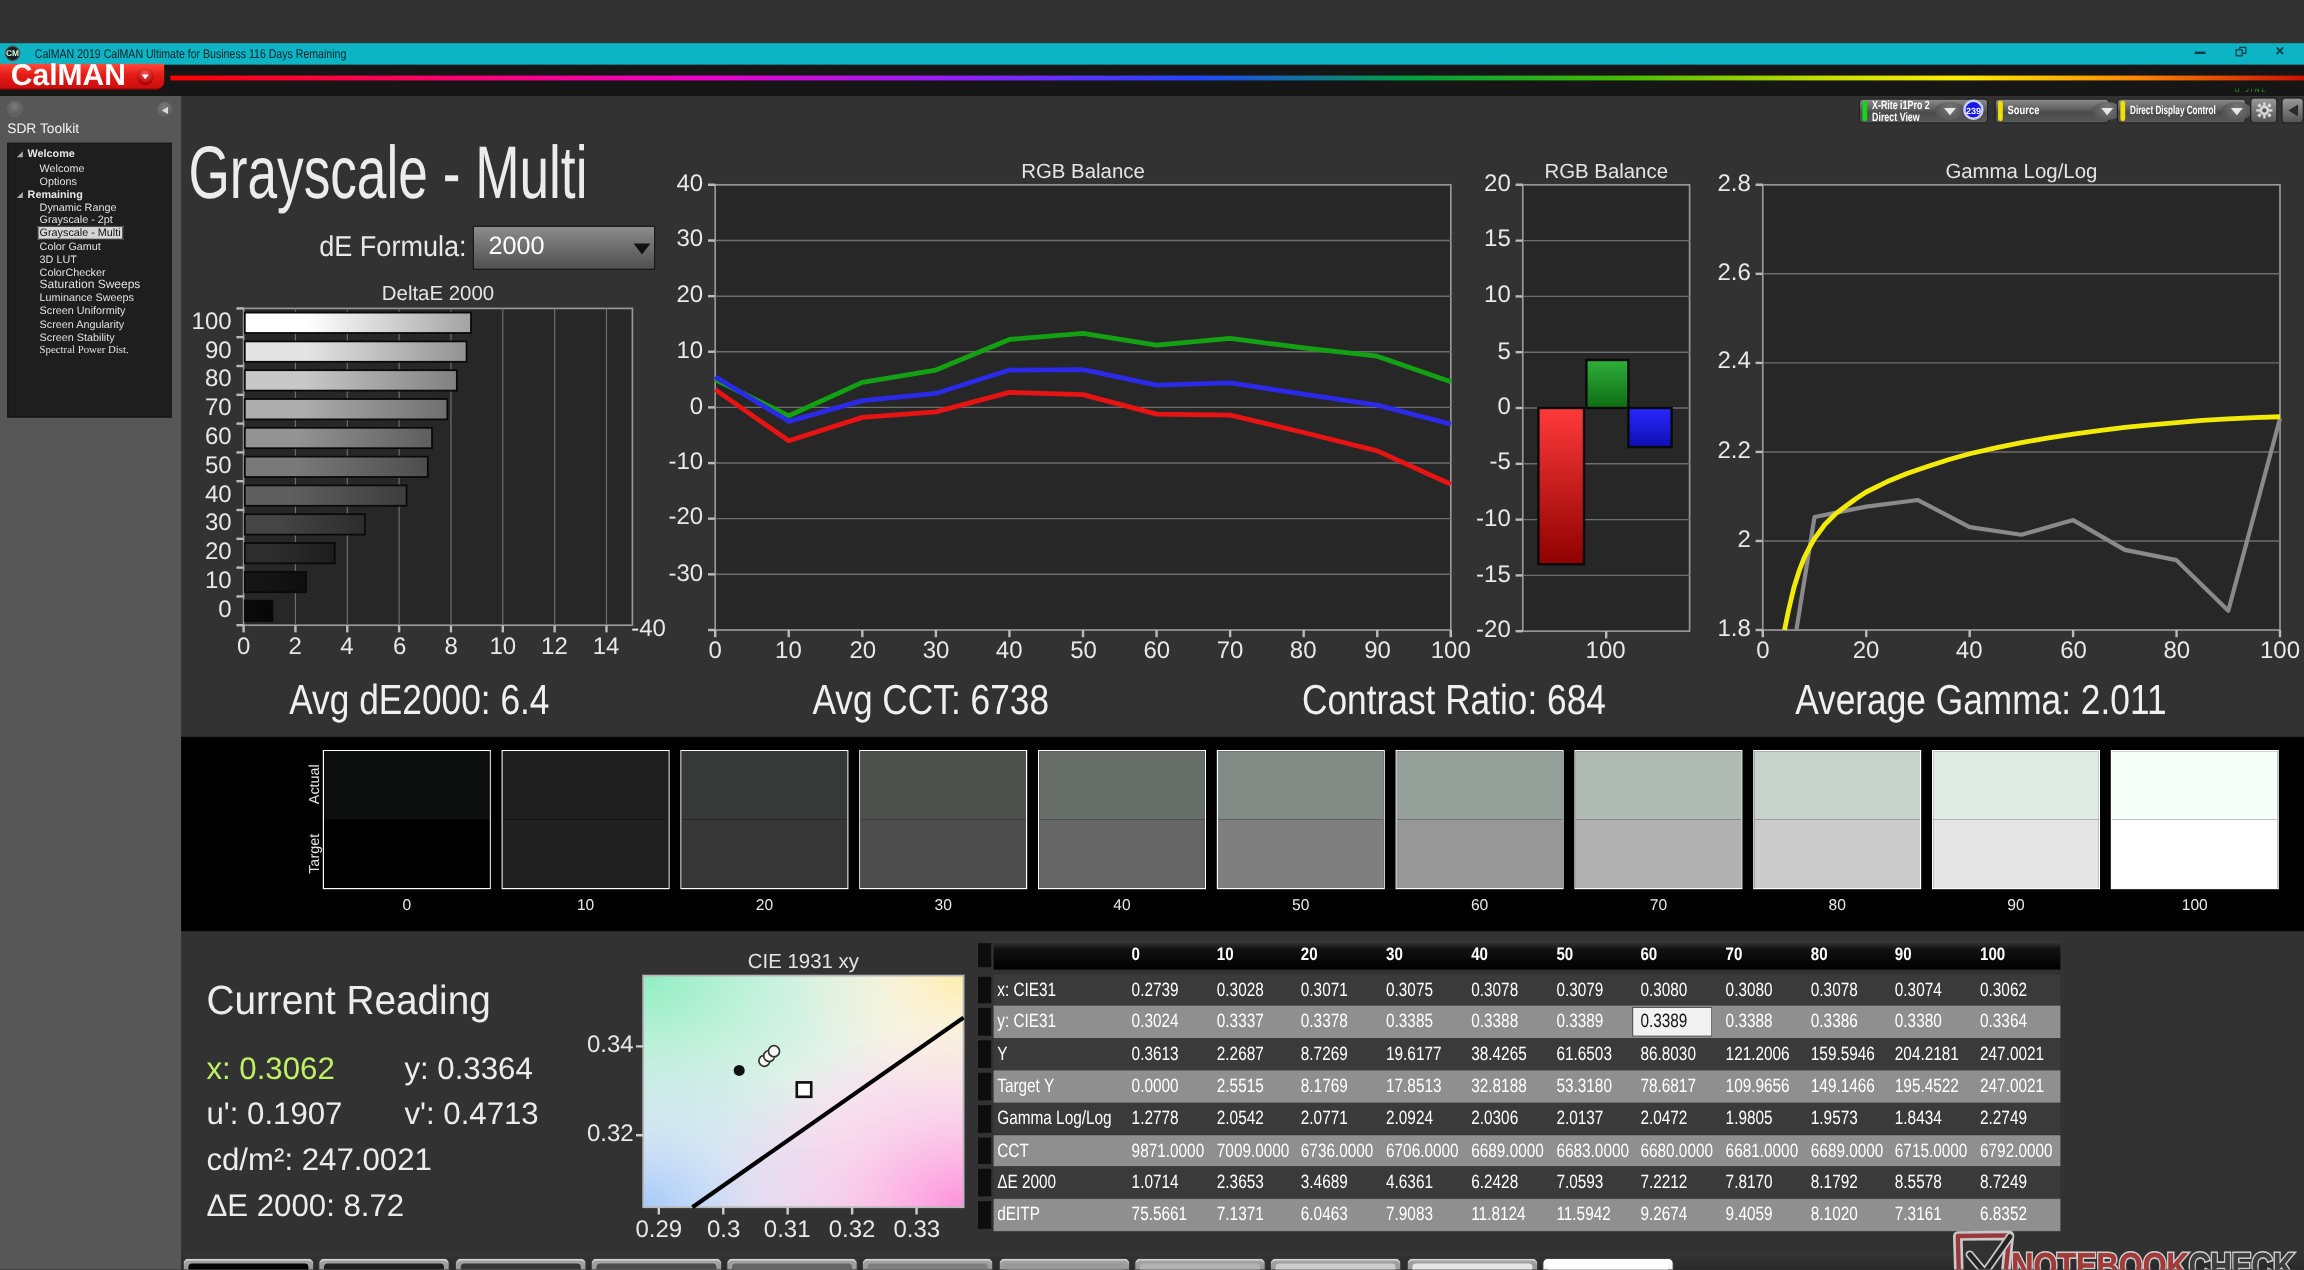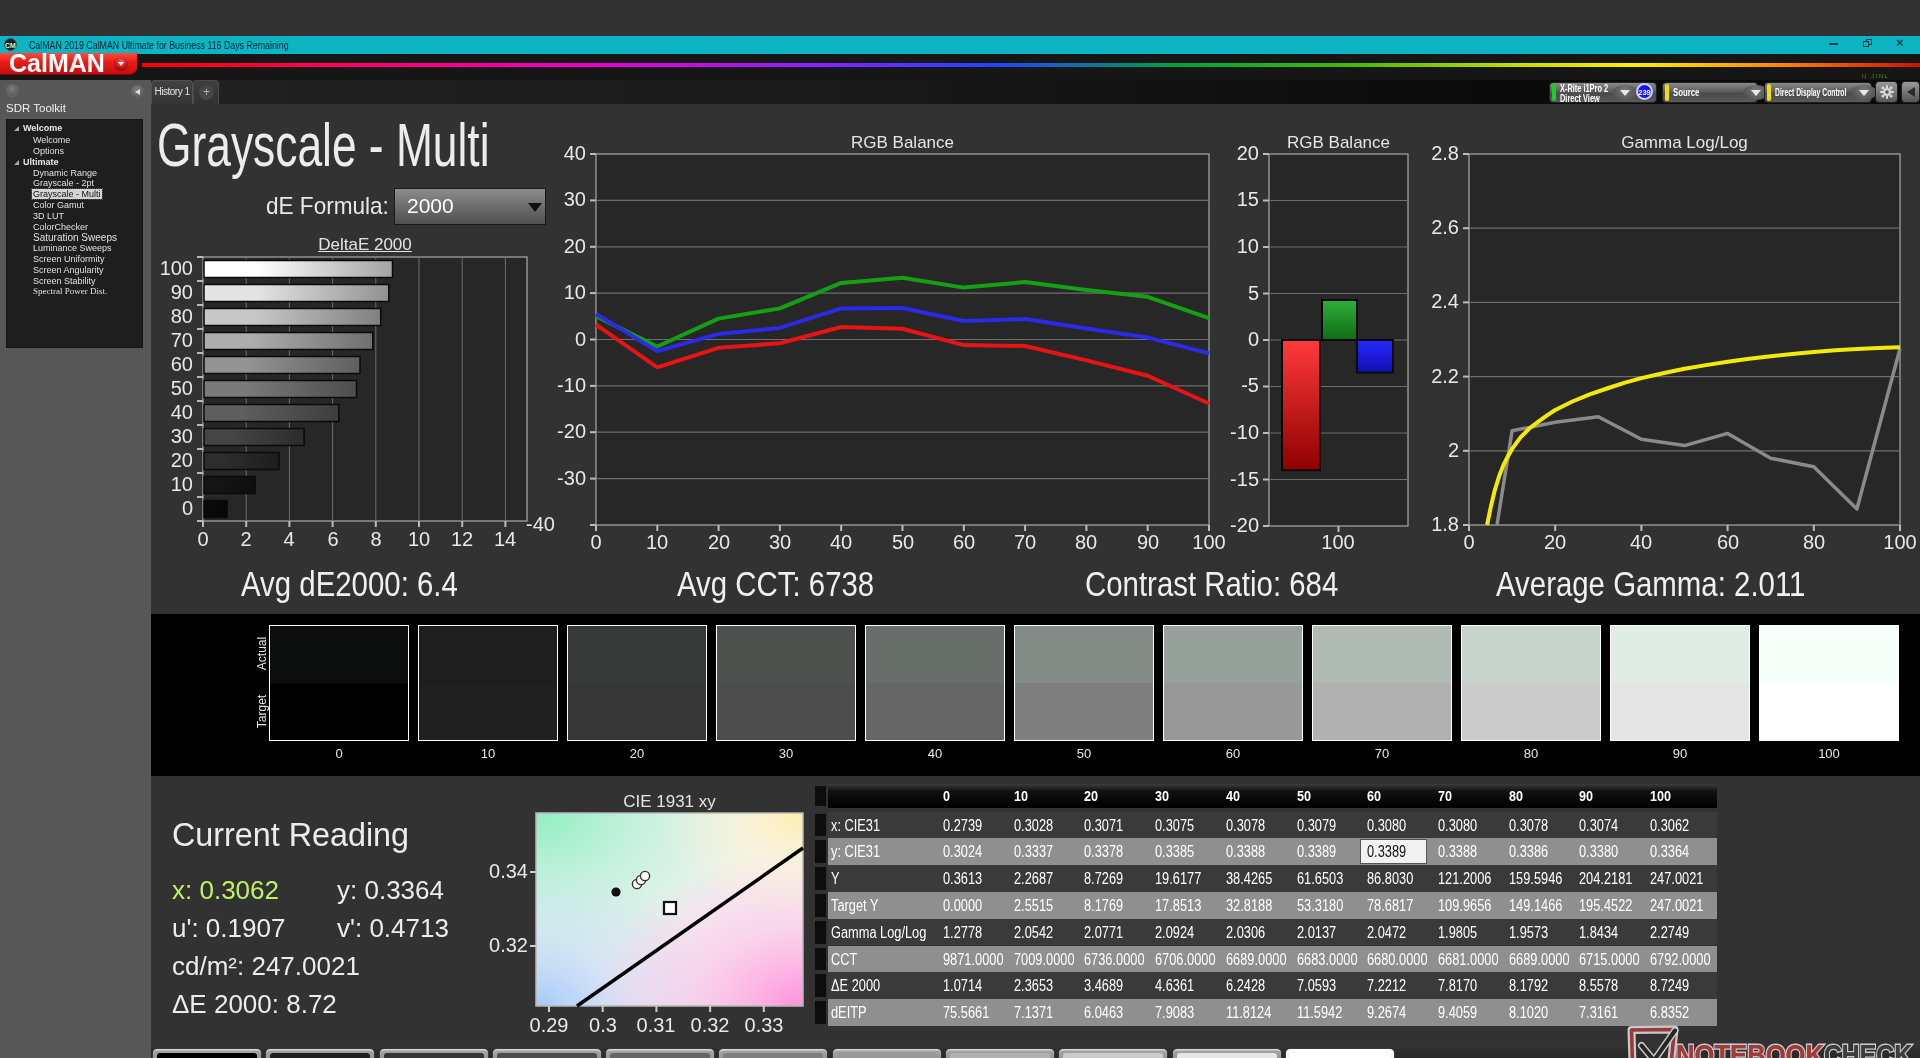--- a/index.html
+++ b/index.html
@@ -23,26 +23,20 @@
 <div class="abs" style="left:0;top:18px;width:1920px;height:26px;background:#161616;">
  <div class="abs" style="left:142px;top:9px;width:1778px;height:4px;background:linear-gradient(90deg,#ff0000 0%,#ff0066 12%,#ee00cc 25%,#8822ff 38%,#2244ff 48%,#00a040 58%,#44bb00 68%,#cce000 78%,#ffee00 84%,#ff8800 92%,#cc1100 100%);"></div>
 </div>
 <div class="abs" style="left:0;top:17px;width:137px;height:22px;background:linear-gradient(180deg,#ff4a3a 0%,#e51c17 45%,#c80e0e 100%);border-radius:0 0 7px 0;border-bottom:1px solid #7a0808;">
   <div class="abs" style="left:9px;top:-4px;font-size:25px;font-weight:bold;color:#fff;letter-spacing:0px;">CalMAN</div>
   <div class="abs" style="left:114px;top:4px;width:14px;height:14px;border-radius:50%;background:radial-gradient(circle at 50% 30%,#f55 0%,#a00 75%);">
         <div class="abs" style="left:3.5px;top:5px;width:0;height:0;border-left:3.5px solid transparent;border-right:3.5px solid transparent;border-top:4.5px solid #fff;"></div>
       </div>
 </div>
 
-<div class="abs" style="left:151px;top:44px;width:1769px;height:24px;background:linear-gradient(90deg,#212121 0%,#191919 40%,#0a0a0a 75%,#0a0a0a 100%);">
- <div class="abs" style="left:0px;top:0px;width:42px;height:24px;background:linear-gradient(180deg,#424242,#353535);border:1px solid #505050;border-bottom:none;border-radius:4px 4px 0 0;color:#e0e0e0;font-size:10px;text-align:center;line-height:22px;letter-spacing:-0.5px;">History 1</div>
- <div class="abs" style="left:42px;top:0px;width:26px;height:24px;background:linear-gradient(180deg,#3e3e3e,#323232);border:1px solid #4a4a4a;border-bottom:none;border-radius:4px 4px 0 0;">
-   <div class="abs" style="left:5px;top:4px;width:15px;height:15px;border-radius:50%;background:#474747;color:#b5b5b5;font-size:12px;line-height:14px;text-align:center;">+</div>
- </div>
-</div>
 <div class="abs" style="left:1549px;top:46px;width:108px;height:21px;border-radius:4px;background:linear-gradient(180deg,#8a8a8a 0%,#5c5c5c 45%,#4a4a4a 55%,#595959 100%);border:1px solid #222;">
   <div class="abs" style="left:2px;top:1px;width:4px;height:17px;background:#16d416;border-radius:2px;"></div>
   <div class="abs" style="left:10px;top:1px;font-size:10px;font-weight:bold;color:#fff;line-height:10px;white-space:nowrap;transform:scaleX(0.74);transform-origin:0 0;">X-Rite i1Pro 2<br>Direct View</div>
   <div class="abs" style="left:62px;top:2px;width:26px;height:15px;border-radius:50%;background:radial-gradient(circle at 50% 30%,#777,#484848);">
         <div class="abs" style="left:8px;top:5px;width:0;height:0;border-left:5px solid transparent;border-right:5px solid transparent;border-top:6px solid #e8e8e8;"></div>
       </div>
 </div>
 <div class="abs" style="left:1636px;top:47px;width:17px;height:17px;border-radius:50%;background:#1717e8;border:2px solid #ccd2f8;color:#fff;font-size:7.5px;font-weight:bold;text-align:center;line-height:16px;z-index:5;">239</div>
 <div class="abs" style="left:1662px;top:46px;width:96px;height:21px;border-radius:4px;background:linear-gradient(180deg,#8a8a8a 0%,#5c5c5c 45%,#4a4a4a 55%,#595959 100%);border:1px solid #222;">
   <div class="abs" style="left:2px;top:1px;width:4px;height:17px;background:#f0e000;border-radius:2px;"></div>
@@ -83,21 +77,21 @@
  <div class="abs" style="left:6px;top:4px;width:13px;height:13px;border-radius:50%;background:radial-gradient(circle at 45% 35%,#7e7e7e,#4e4e4e);border:1px solid #6a6a6a;"></div>
  <div class="abs" style="left:131px;top:5px;width:13px;height:13px;border-radius:50%;background:radial-gradient(circle at 45% 35%,#7e7e7e,#4e4e4e);">
         <div class="abs" style="left:3.5px;top:3.5px;width:0;height:0;border-top:3px solid transparent;border-bottom:3px solid transparent;border-right:5px solid #ddd;"></div>
       </div>
  <div class="abs" style="left:6px;top:22px;font-size:11.5px;color:#f0f0f0;">SDR Toolkit</div>
  <div class="abs" style="left:6px;top:39px;width:137px;height:229px;background:#1e1e1e;border:1px solid #161616;">
    <div class="abs" style="left:16px;top:3px;font-size:9px;font-weight:bold;color:#e8e8e8;">Welcome</div>
         <div class="abs" style="left:7px;top:6px;width:0;height:0;border-left:5px solid transparent;border-bottom:5px solid #aaa;"></div>
         <div class="abs" style="left:26px;top:14.5px;font-size:9px;color:#e0e0e0;">Welcome</div>
         <div class="abs" style="left:26px;top:25.5px;font-size:9px;color:#e0e0e0;">Options</div>
-        <div class="abs" style="left:16px;top:36.5px;font-size:9px;font-weight:bold;color:#e8e8e8;">Ultimate</div>
+        <div class="abs" style="left:16px;top:36.5px;font-size:9px;font-weight:bold;color:#e8e8e8;">Remaining</div>
         <div class="abs" style="left:7px;top:39.5px;width:0;height:0;border-left:5px solid transparent;border-bottom:5px solid #aaa;"></div>
         <div class="abs" style="left:26px;top:47.5px;font-size:9px;color:#e0e0e0;">Dynamic Range</div>
         <div class="abs" style="left:26px;top:58.3px;font-size:9px;color:#e0e0e0;">Grayscale - 2pt</div>
         <div class="abs" style="left:25px;top:69.1px;font-size:9px;color:#111;background:#d4d4d4;outline:1px dotted #555;padding:0 1px;">Grayscale - Multi</div>
         <div class="abs" style="left:26px;top:79.89999999999999px;font-size:9px;color:#e0e0e0;">Color Gamut</div>
         <div class="abs" style="left:26px;top:90.69999999999999px;font-size:9px;color:#e0e0e0;">3D LUT</div>
         <div class="abs" style="left:26px;top:101.49999999999999px;font-size:9px;color:#e0e0e0;">ColorChecker</div>
         <div class="abs" style="left:26px;top:112.29999999999998px;font-size:10px;color:#e0e0e0;">Saturation Sweeps</div>
         <div class="abs" style="left:26px;top:123.09999999999998px;font-size:9px;color:#e0e0e0;text-align:right;">Luminance Sweeps</div>
         <div class="abs" style="left:26px;top:133.89999999999998px;font-size:9px;color:#e0e0e0;">Screen Uniformity</div>
@@ -204,21 +198,21 @@
       <line x1="197" y1="485.0" x2="203" y2="485.0" stroke="#bbb" stroke-width="2"></line>
       <line x1="203.0" y1="485" x2="203.0" y2="491" stroke="#bbb" stroke-width="2"></line>
       <line x1="246.2" y1="485" x2="246.2" y2="491" stroke="#bbb" stroke-width="2"></line>
       <line x1="289.4" y1="485" x2="289.4" y2="491" stroke="#bbb" stroke-width="2"></line>
       <line x1="332.6" y1="485" x2="332.6" y2="491" stroke="#bbb" stroke-width="2"></line>
       <line x1="375.8" y1="485" x2="375.8" y2="491" stroke="#bbb" stroke-width="2"></line>
       <line x1="419.0" y1="485" x2="419.0" y2="491" stroke="#bbb" stroke-width="2"></line>
       <line x1="462.2" y1="485" x2="462.2" y2="491" stroke="#bbb" stroke-width="2"></line>
       <line x1="505.4" y1="485" x2="505.4" y2="491" stroke="#bbb" stroke-width="2"></line>
     </svg>
-<div class="ctitle abs" style="left:203px;top:199px;width:324px;text-decoration:underline;">DeltaE 2000</div>
+<div class="ctitle abs" style="left:203px;top:199px;width:324px;">DeltaE 2000</div>
 <div class="axlab abs" style="left:138px;top:221px;width:55px;text-align:right;">100</div>
     <div class="axlab abs" style="left:138px;top:245px;width:55px;text-align:right;">90</div>
     <div class="axlab abs" style="left:138px;top:269px;width:55px;text-align:right;">80</div>
     <div class="axlab abs" style="left:138px;top:293px;width:55px;text-align:right;">70</div>
     <div class="axlab abs" style="left:138px;top:317px;width:55px;text-align:right;">60</div>
     <div class="axlab abs" style="left:138px;top:341px;width:55px;text-align:right;">50</div>
     <div class="axlab abs" style="left:138px;top:365px;width:55px;text-align:right;">40</div>
     <div class="axlab abs" style="left:138px;top:389px;width:55px;text-align:right;">30</div>
     <div class="axlab abs" style="left:138px;top:413px;width:55px;text-align:right;">20</div>
     <div class="axlab abs" style="left:138px;top:437px;width:55px;text-align:right;">10</div>

